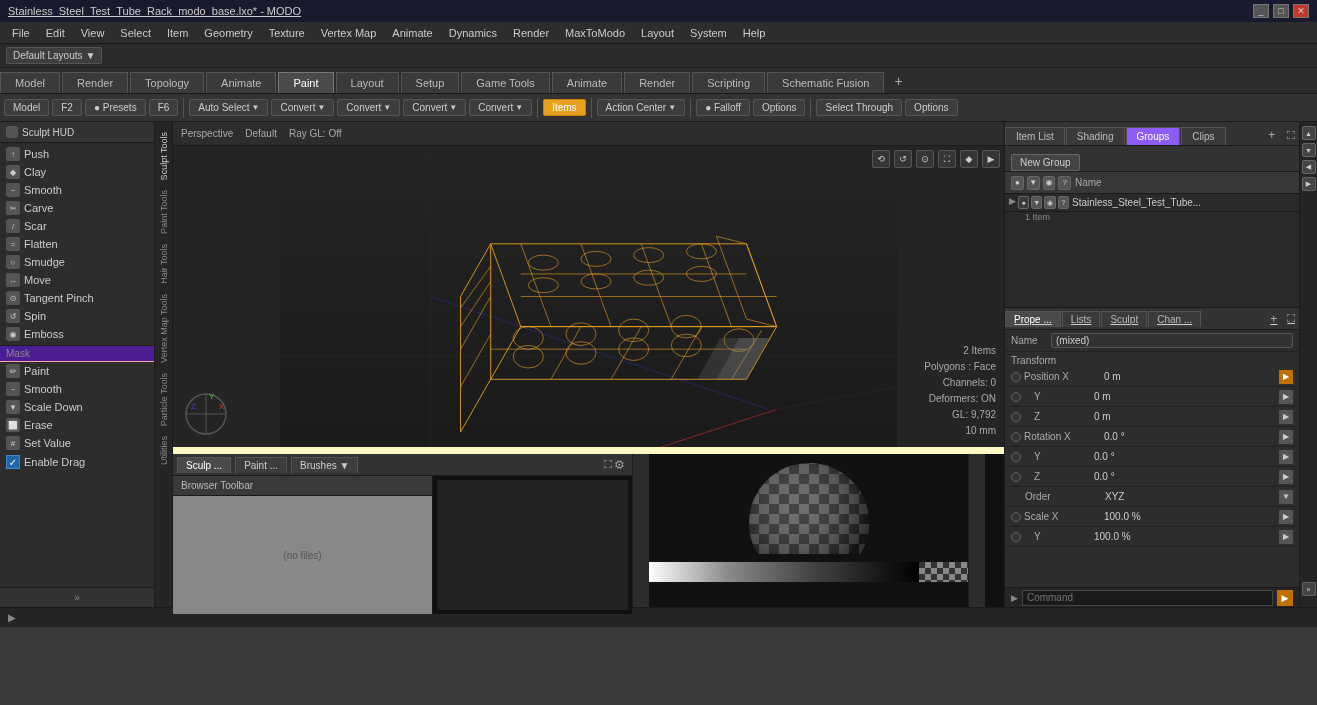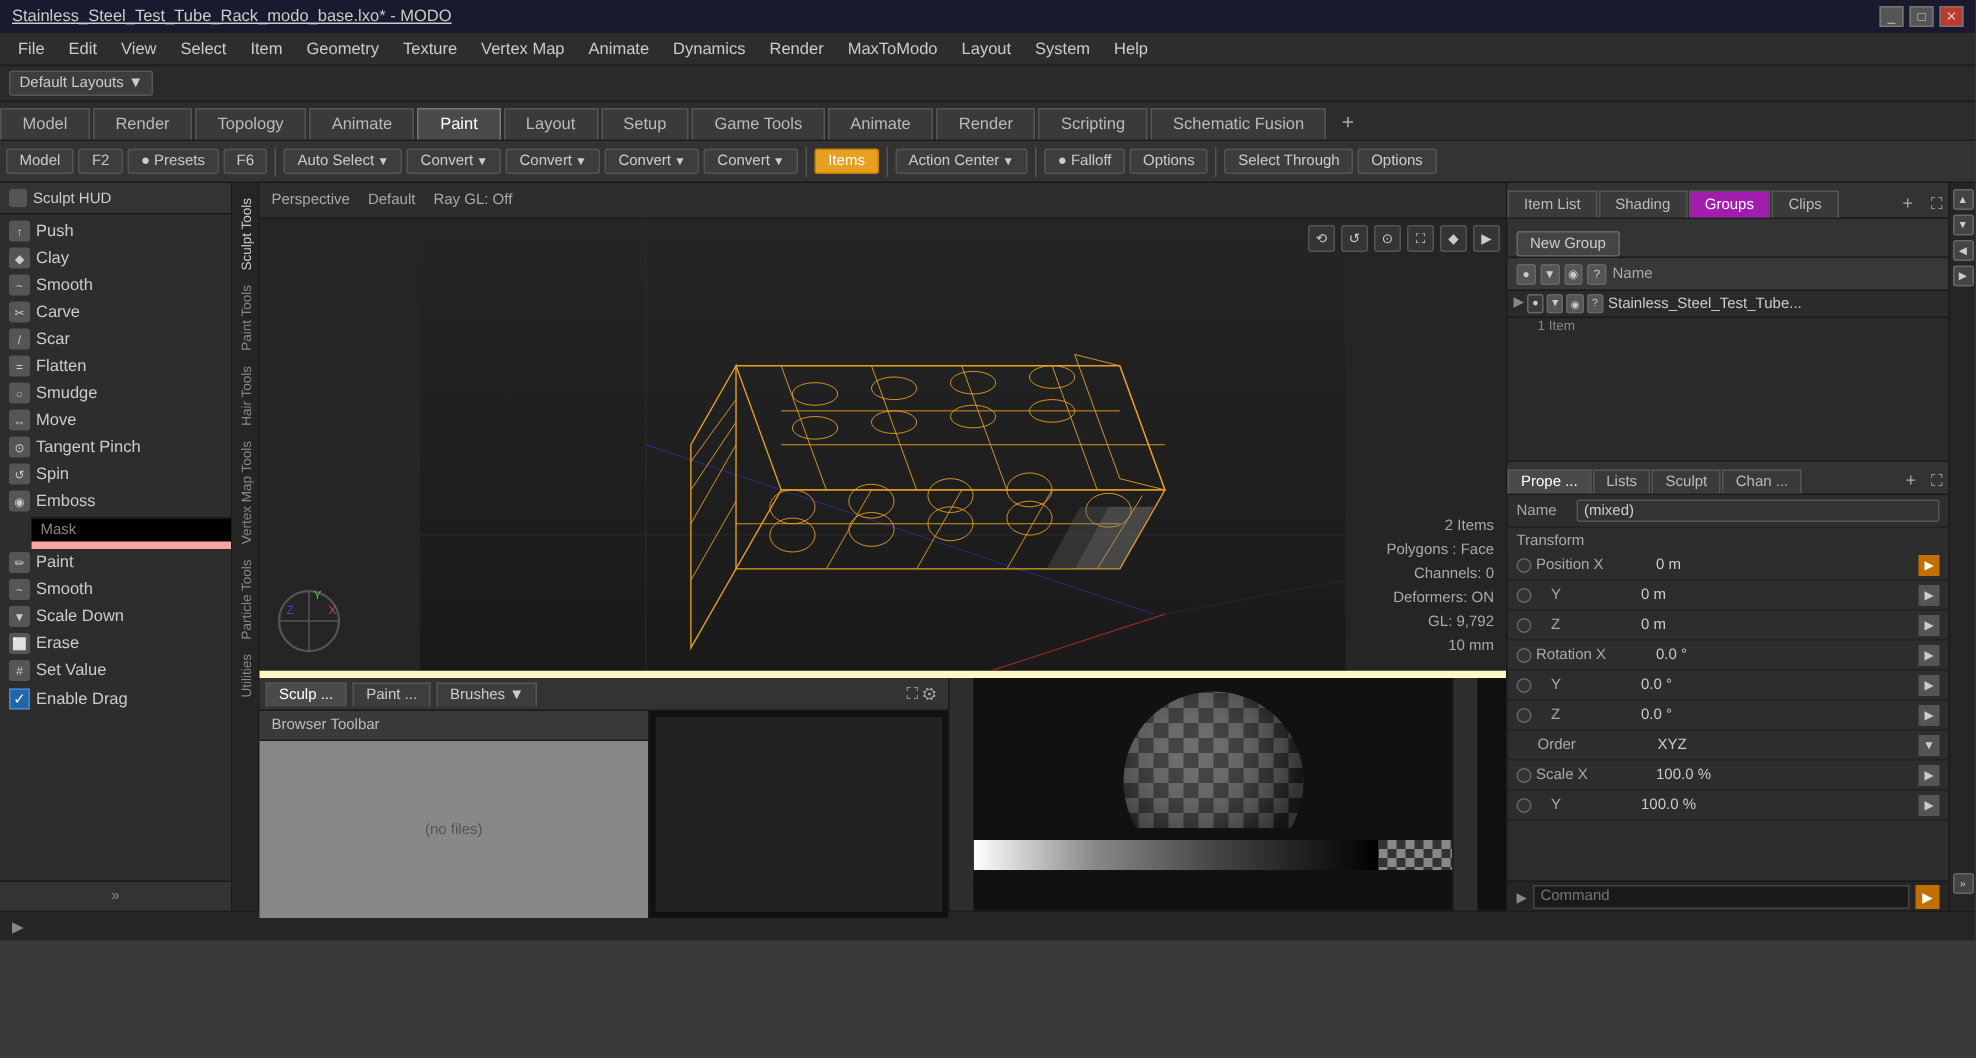--- a/index.html
+++ b/index.html
@@ -178,25 +178,24 @@
       background: #555;
       border-radius: 2px;
       display: flex; align-items: center; justify-content: center;
       font-size: 8px;
       flex-shrink: 0;
     }
     .tool-section {
       padding: 2px 6px;
       color: #888;
       font-size: 10px;
-      background: #000000;
+      background: #4c1d95;
       border-top: 1px solid #1a1a1a;
-      border-bottom: 5px solid #fca5a5;
+      border-bottom: 1px solid #fca5a5;
       margin-top: 2px;
-      margin-left: 21px;
     }
 
     .enable-mask-row {
       display: flex;
       align-items: center;
       padding: 3px 6px;
       gap: 4px;
       cursor: pointer;
       font-size: 11px;
       color: #ccc;
@@ -275,21 +274,21 @@
       bottom: 8px;
       left: 8px;
       width: 50px; height: 50px;
     }
 
     
     #bottom-panels {
       height: 160px;
       background: #2d2d2d;
       display: flex;
-      border-top: 5px solid #fef9c3;
+      border-top: 7px solid #fef9c3;
       gap: 16px;
     }
     #bottom-left {
       width: 460px;
       border-right: 1px solid #1a1a1a;
     }
     #bottom-left-header {
       height: 22px;
       background: #333;
       display: flex;
@@ -380,21 +379,21 @@
       padding: 3px 10px;
       background: #3a3a3a;
       border: 1px solid #555;
       border-bottom: none;
       color: #bbb;
       font-size: 10px;
       cursor: pointer;
       margin-right: 1px;
     }
     .rt-tab.active {
-      background: #a21caf;
+      background: #8b5cf6;
       color: #fff;
     }
     .rt-tab-plus {
       padding: 3px 6px;
       color: #aaa; cursor: pointer; font-size: 12px;
       margin-left: auto;
       padding-right: 8px;
     }
     .rt-expand { color: #aaa; cursor: pointer; padding: 3px 4px; }
 
@@ -467,22 +466,23 @@
     #right-bottom {
       height: 280px;
       border-top: 1px solid #1a1a1a;
       display: flex;
       flex-direction: column;
     }
     #props-tabs {
       height: 22px;
       background: #333;
       display: flex;
-      align-items: flex-end;
-      border-bottom: 1px solid #1a1a1a;
+      align-items: center;
+      border-bottom: 1px solid #1a1a1a;
+      text-decoration: underline;
     }
     .props-tab {
       padding: 2px 8px;
       background: #3a3a3a;
       border: 1px solid #555;
       border-bottom: none;
       color: #bbb;
       font-size: 10px;
       cursor: pointer;
       margin-right: 1px;

